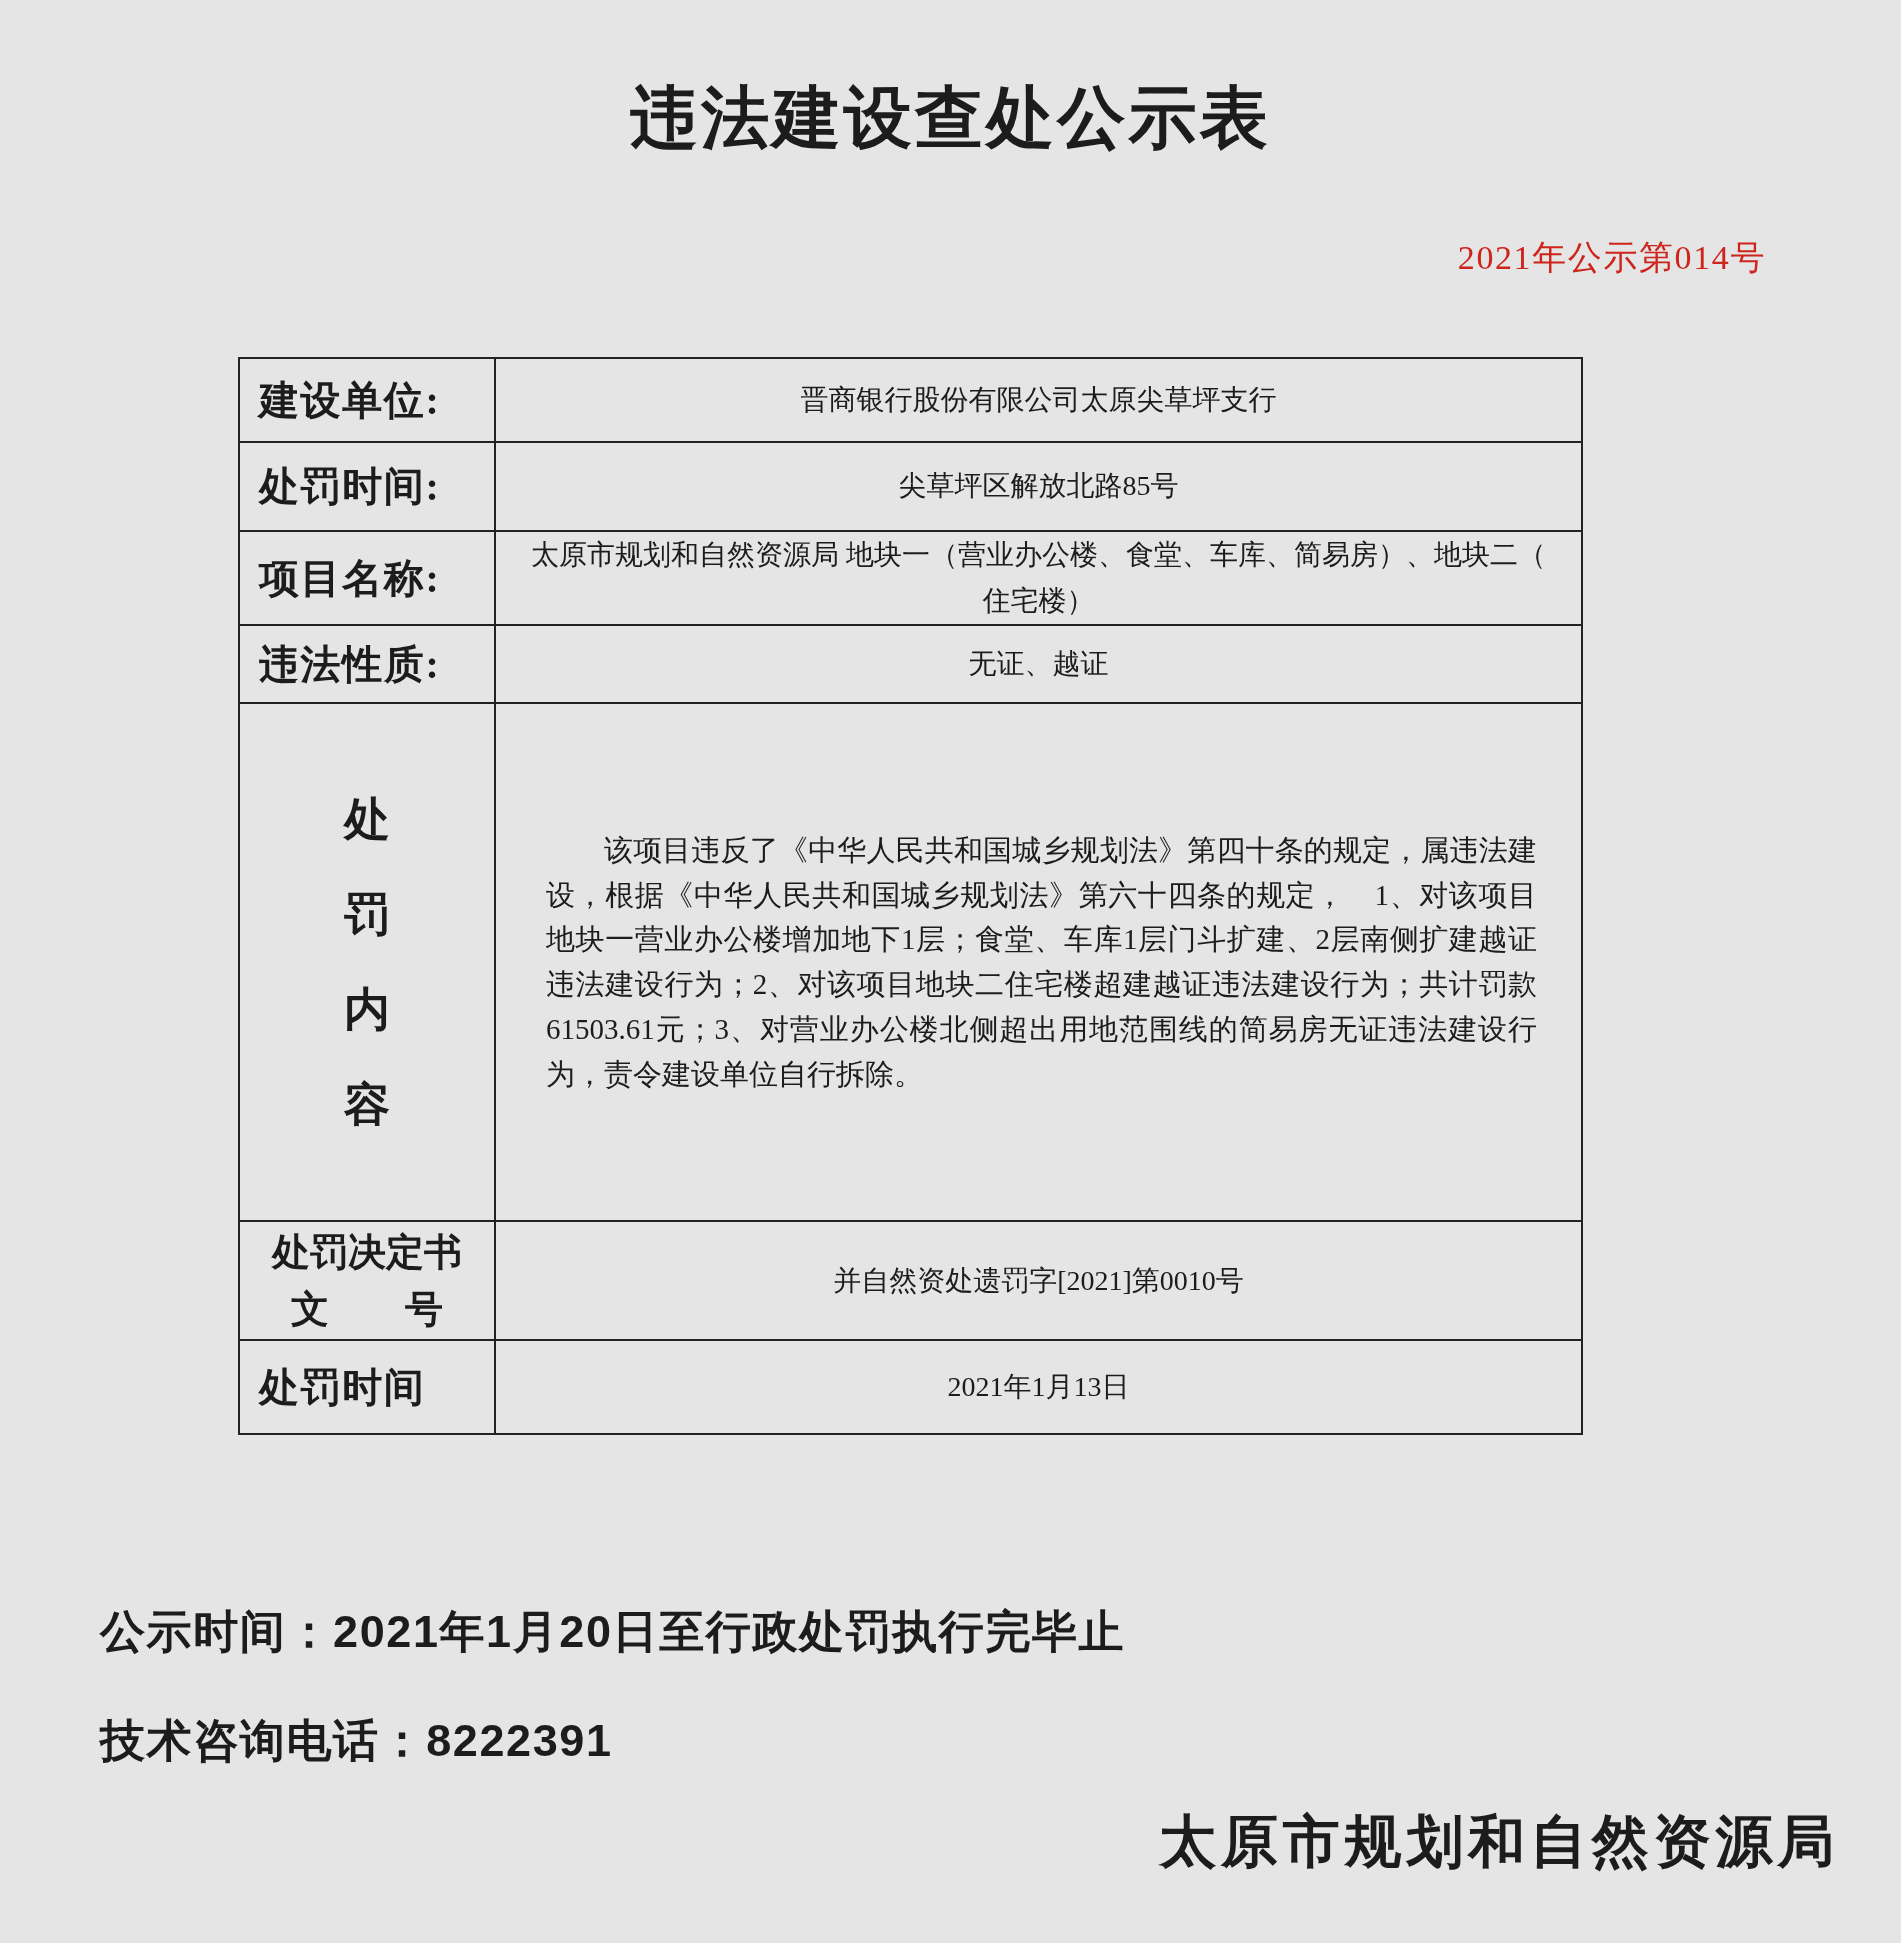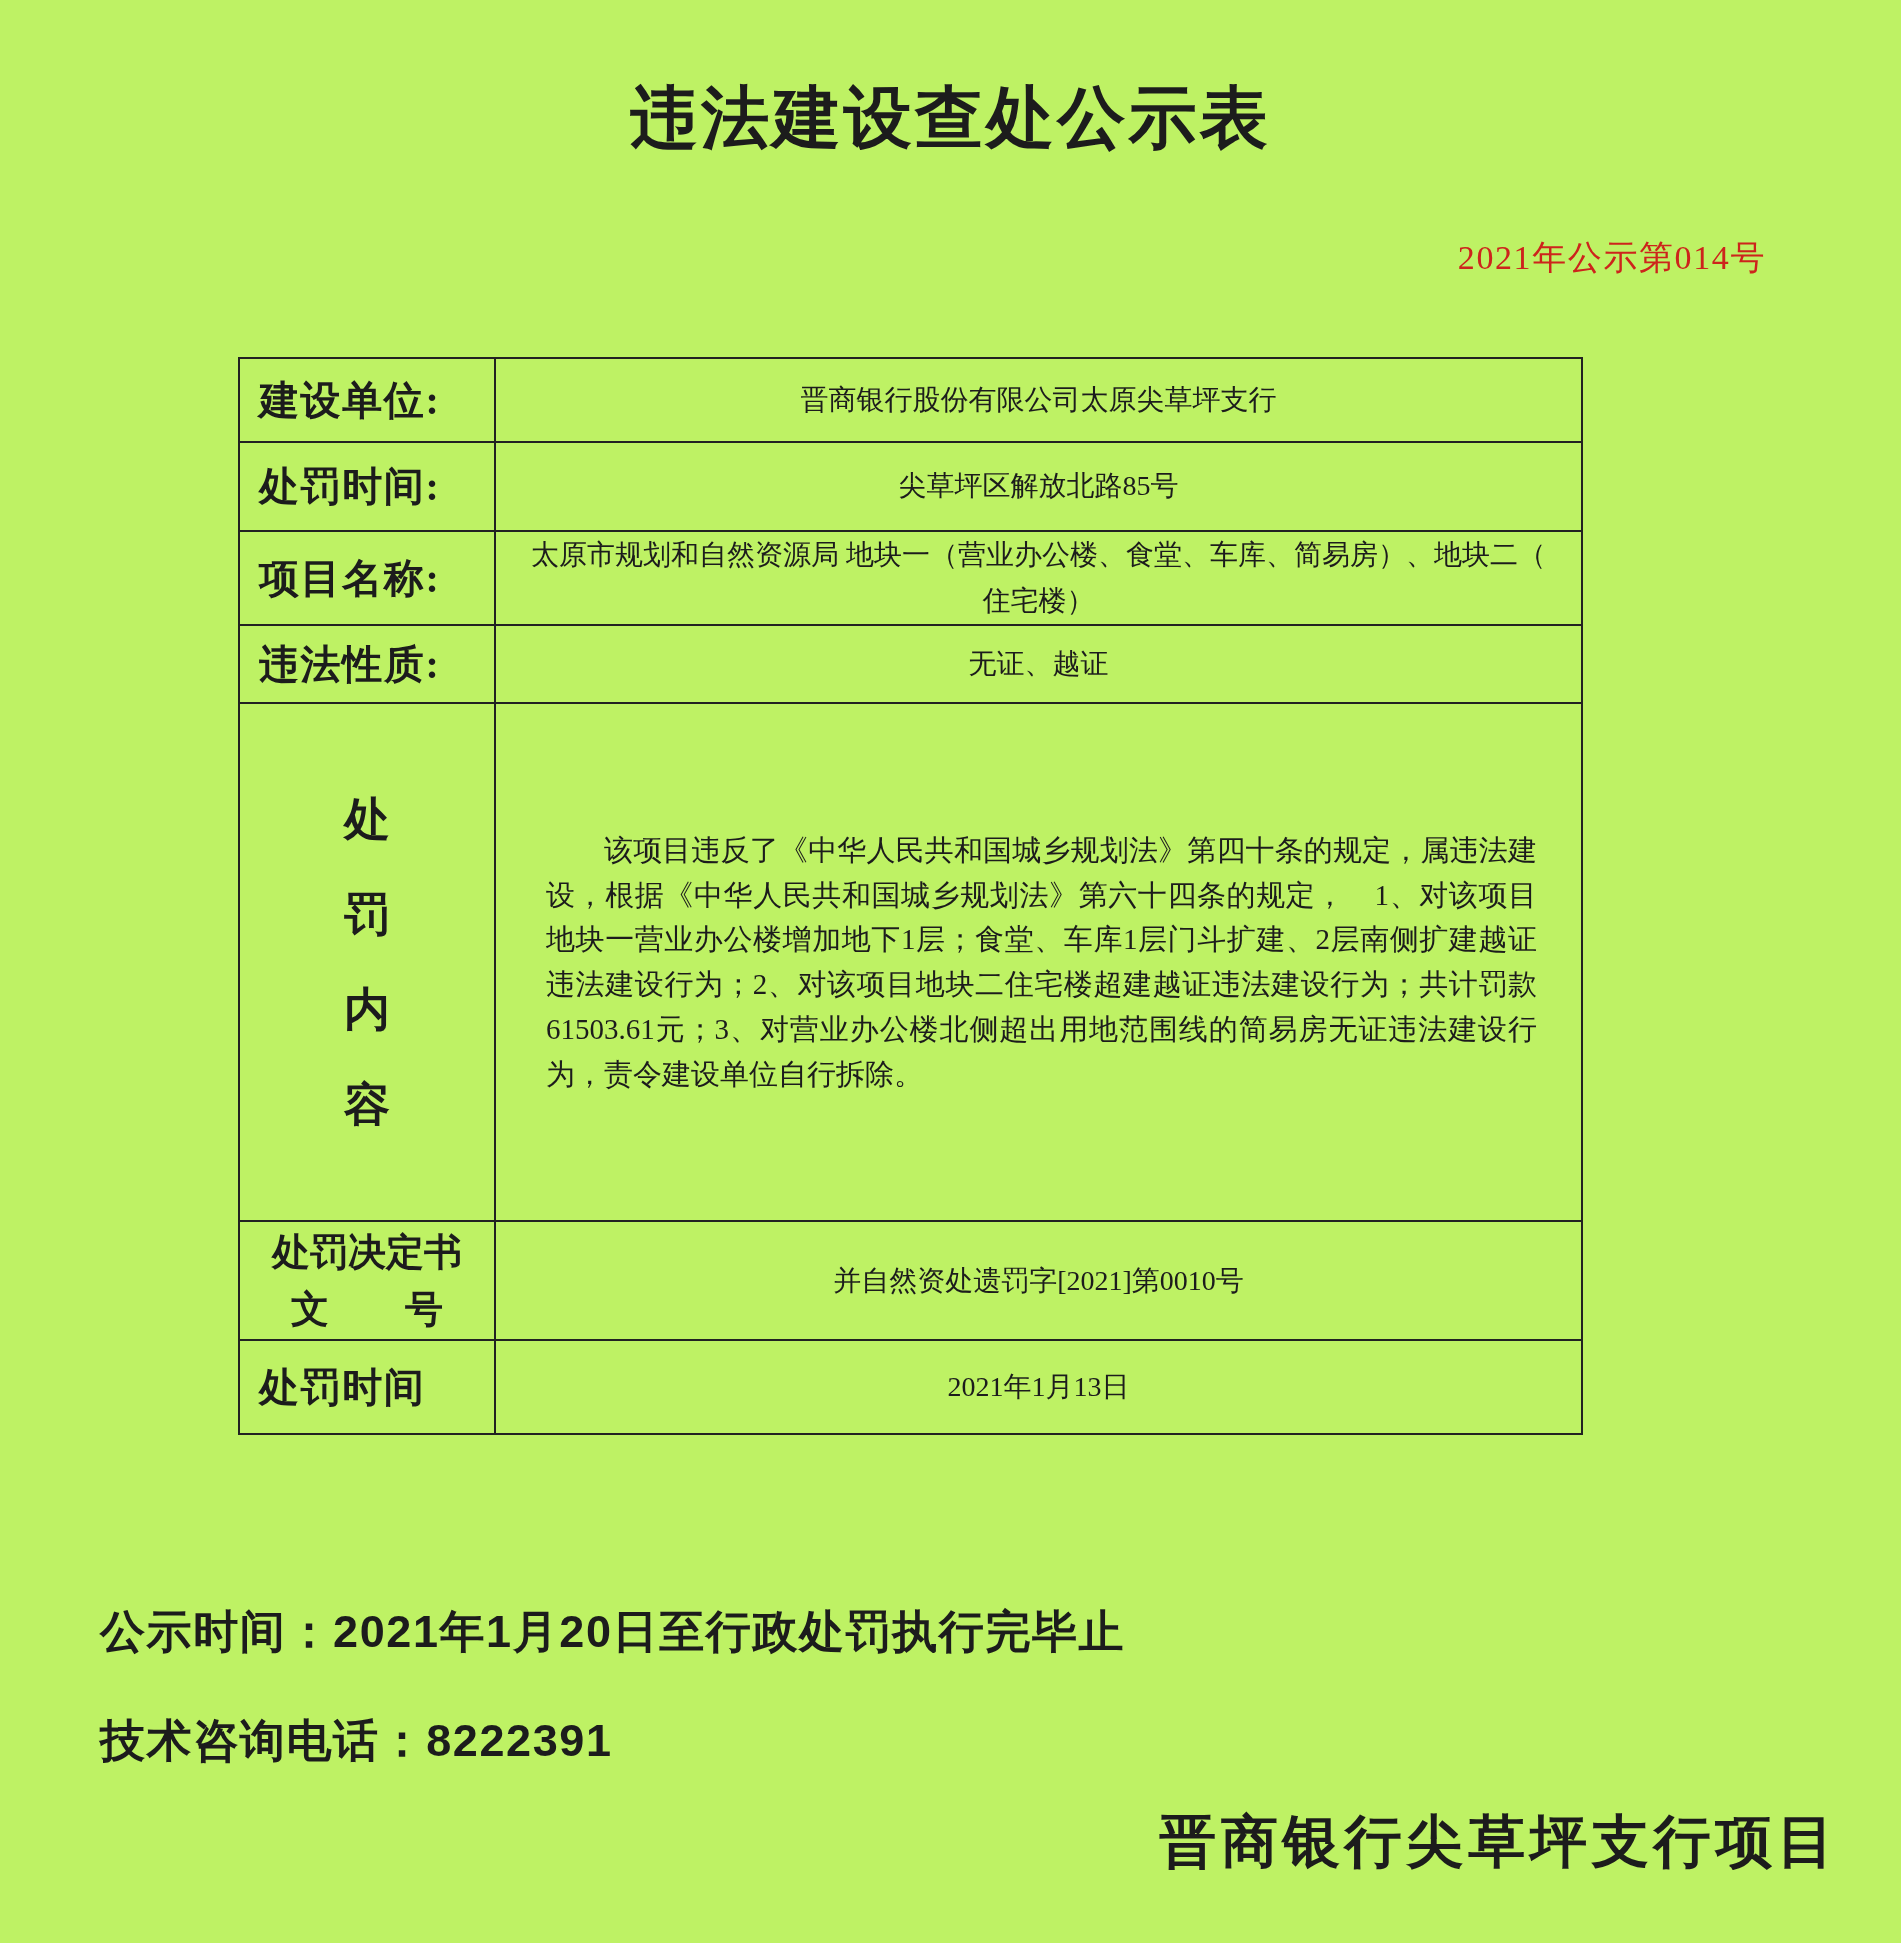--- a/index.html
+++ b/index.html
@@ -1,20 +1,20 @@
 <!DOCTYPE html>
 <html style="font-size:12.7px"><head>
 <meta charset="utf-8">
 <style>
   html, body { margin: 0; padding: 0; background: #ffffff; }
   .page {
     position: relative;
     width: 1901px;
     height: 1944px;
-    background: #bef264;
+    background: #e5e5e5;
     font-family: "Liberation Serif", serif;
     color: #1c1c1c;
     overflow: hidden;
   }
 
   .doc-title {
     position: absolute;
     top: 73px;
     left: 0;
     width: 100%;
@@ -171,16 +171,16 @@
       </tr>
       <tr class="row-time">
         <td class="label-cell">处罚时间</td>
         <td class="value-cell">2021年1月13日</td>
       </tr>
     </tbody>
   </table>
 
   <div class="footer-line l1">公示时间：2021年1月20日至行政处罚执行完毕止</div>
   <div class="footer-line l2">技术咨询电话：8222391</div>
-  <div class="agency">晋商银行尖草坪支行项目</div>
+  <div class="agency">太原市规划和自然资源局</div>
 
 </div>
 
 
 </body></html>

